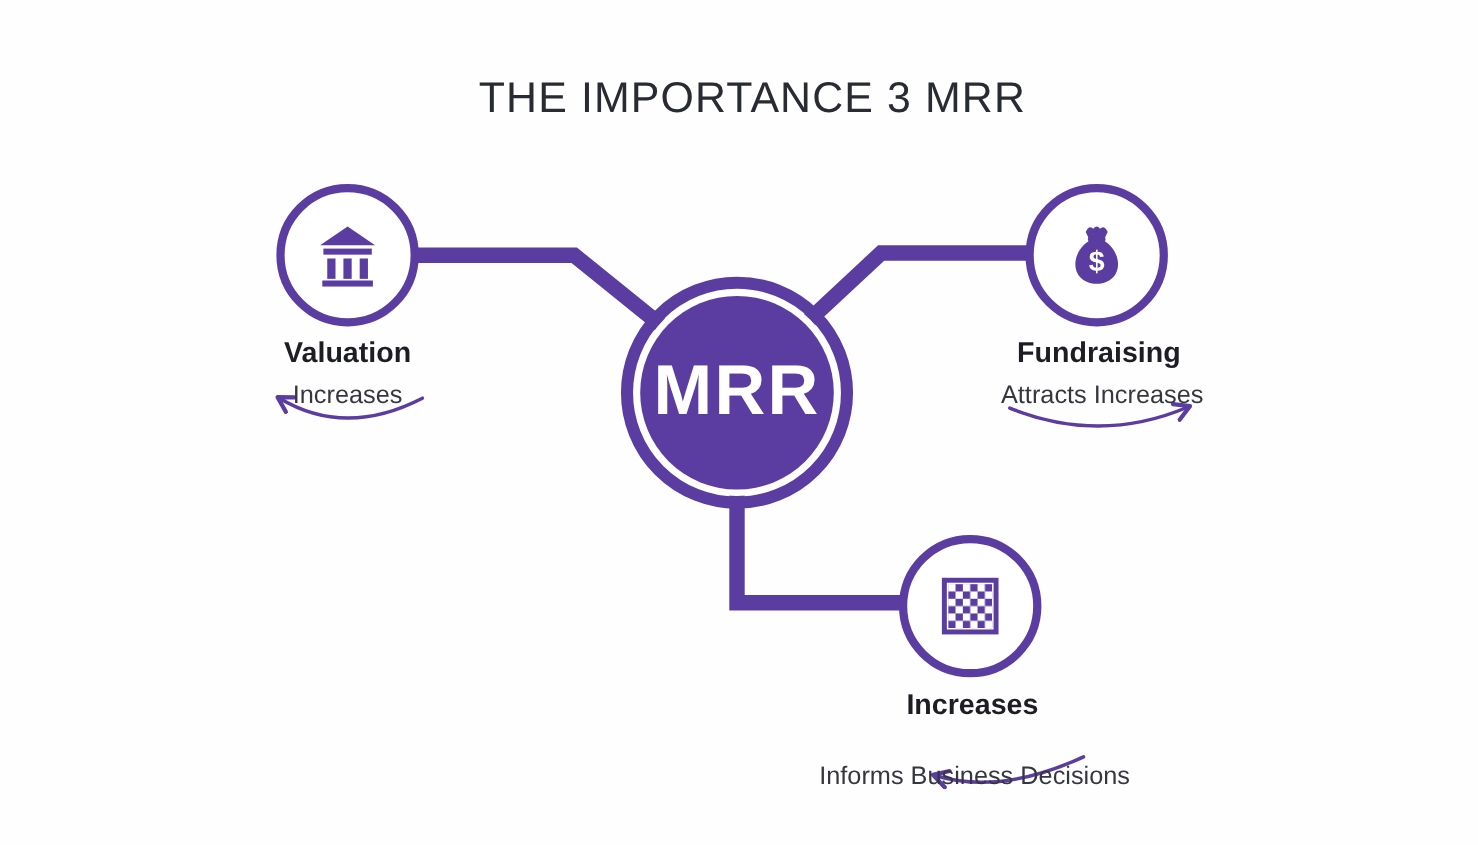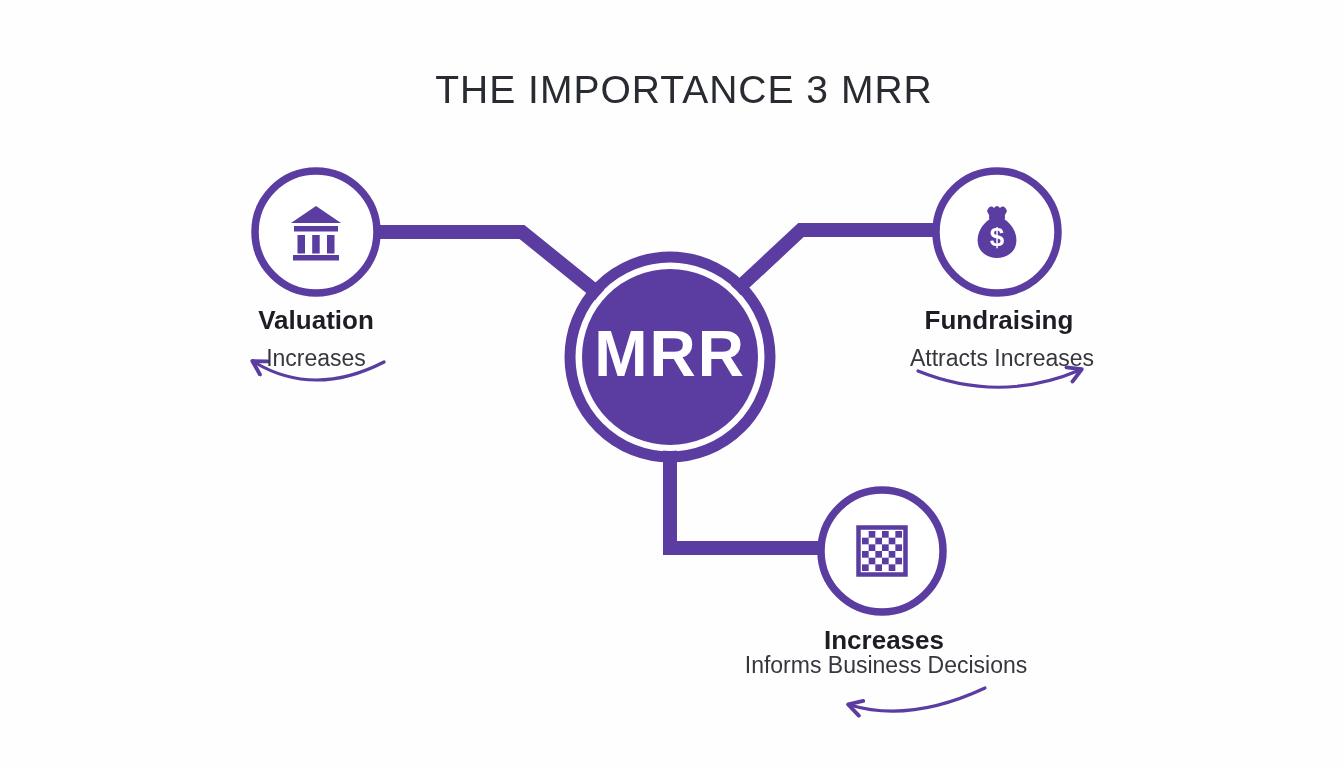--- a/index.html
+++ b/index.html
@@ -32,21 +32,21 @@
   }
   .node-sublabel{
     position:absolute;transform:translateX(-50%);
     font-size:23px;font-weight:400;color:var(--subtext);white-space:nowrap;
   }
   .lbl-valuation{left:316px;top:305px;}
   .sub-valuation{left:316px;top:345px;}
   .lbl-fundraising{left:999px;top:305px;}
   .sub-fundraising{left:1002px;top:345px;}
   .lbl-strategy{left:884px;top:625px;}
-  .sub-strategy{left:886px;top:652px;}
+  .sub-strategy{left:886px;top:692px;}
 
   .purple-stroke{stroke:var(--accent);fill:none;}
   .purple-fill{fill:var(--accent);}
   .white-fill{fill:var(--background);}
   .connector{stroke:var(--accent);stroke-width:14;fill:none;stroke-linejoin:miter;}
   .node-circle{fill:#ffffff;stroke:var(--accent);stroke-width:7.5;}
   .arrow{stroke:var(--accent);stroke-width:3.2;fill:none;stroke-linecap:round;}
   .icon-dollar{fill:#ffffff;font-size:26px;font-weight:800;
     font-family:"Liberation Sans","DejaVu Sans",sans-serif;}
 </style>

